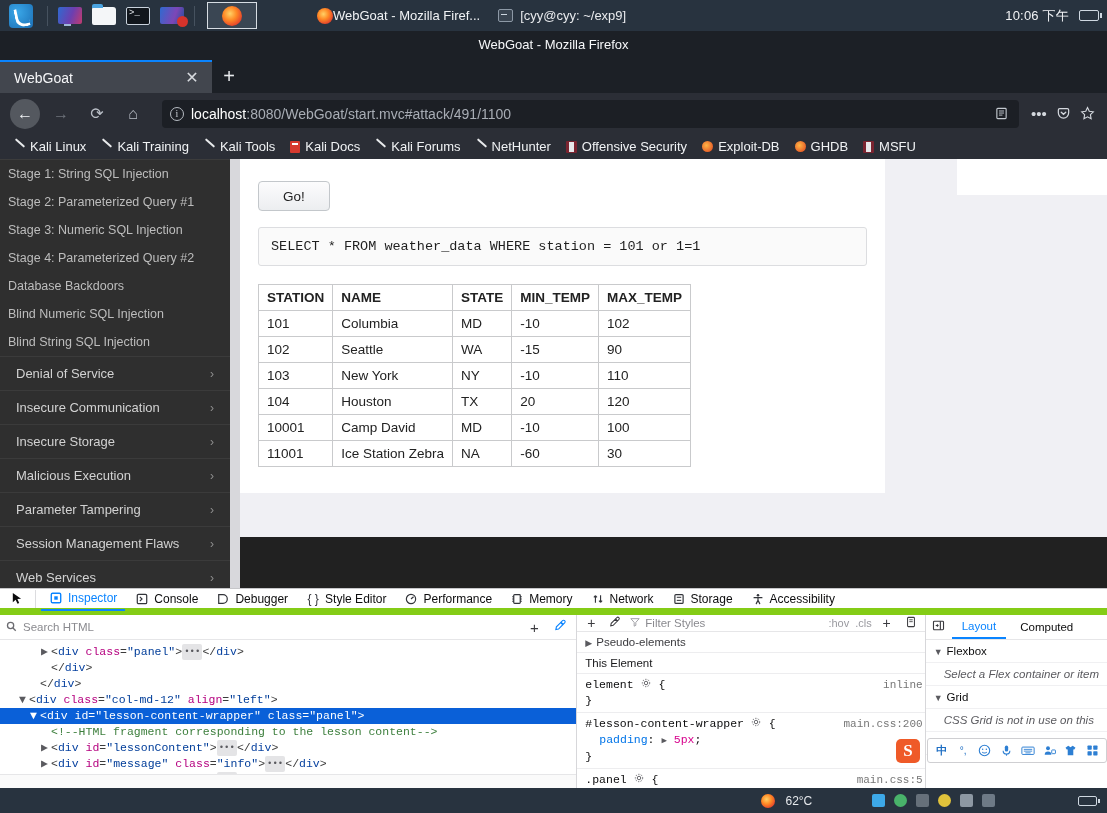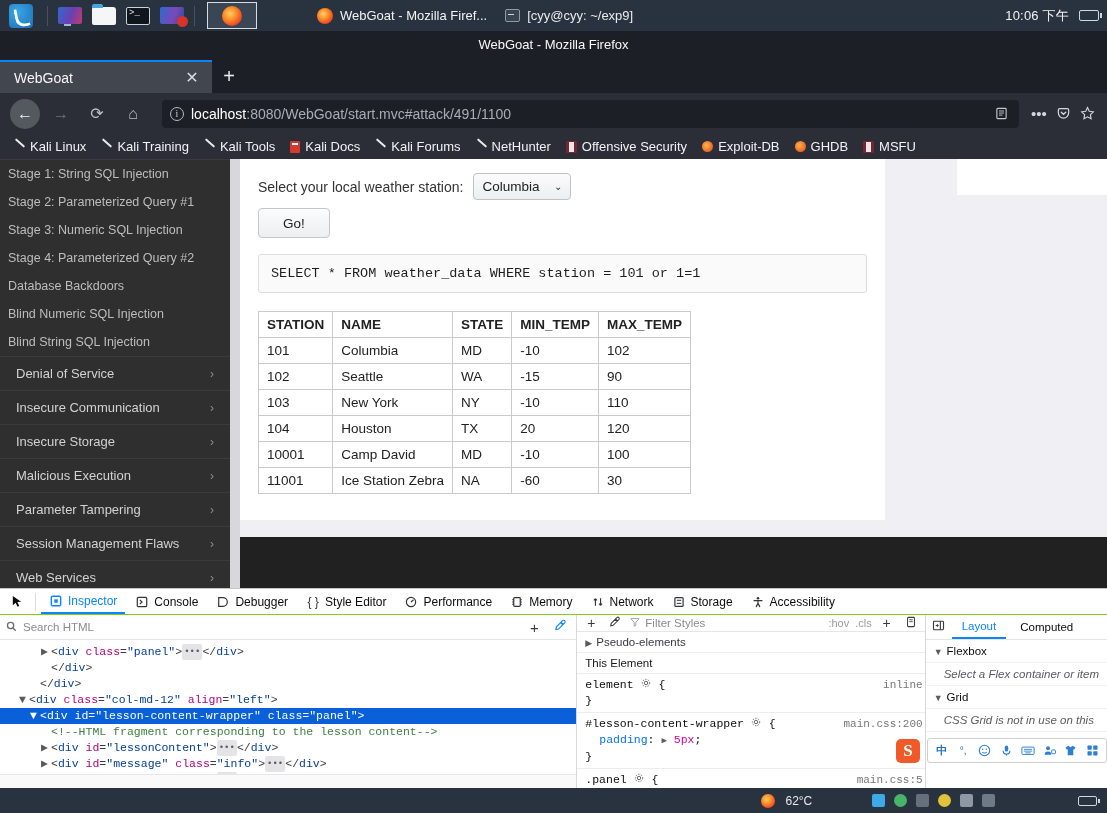--- a/index.html
+++ b/index.html
@@ -40,21 +40,21 @@
   .ic-dual { width:24px; height:17px; border-radius:2px; background:linear-gradient(110deg,#2f6ad0 0%,#7d46b6 60%,#1f4f9c 100%); position:relative;}
   .ic-dual::after{content:"";position:absolute;right:-4px;bottom:-3px;width:11px;height:11px;border-radius:50%;background:#d6332b;}
   .tb-active {
     width: 50px; height: 27px; margin-left: 7px;
     border: 1px solid #d7dde3; background: #3a4653;
     display:flex; align-items:center; justify-content:center;
   }
   .ff-ball { width:20px;height:20px;border-radius:50%;
     background: radial-gradient(circle at 40% 38%, #ffd166 0%, #ff8a25 38%, #e6472b 72%, #b8251e 100%);}
   .tb-win {
-    display:flex; align-items:center; gap:7px; margin-left:60px;
+    display:flex; align-items:center; margin-left:60px;
     font-size:13px; color:#f1f3f5;
   }
   .tb-win .ff-ball { width:16px;height:16px;}
   .tb-win2 { display:flex; align-items:center; gap:7px; margin-left:18px; }
   .mini-term { width:15px;height:13px;border:1px solid #8d99a6;border-radius:2px;background:#394450;position:relative;}
   .mini-term::after{content:"";position:absolute;left:2px;top:4px;width:6px;height:1px;background:#cdd6df;}
   .tb-spacer{ flex:1; }
   .tb-clock { font-size:13px; color:#f1f3f5; margin-right:10px; letter-spacing:.2px;}
   .tb-batt { width:20px;height:11px;border:1.6px solid #cfd8e1;border-radius:2px;margin-right:8px;position:relative;}
   .tb-batt::after{content:"";position:absolute;right:-4px;top:2px;width:2px;height:5px;background:#cfd8e1;}
@@ -145,21 +145,21 @@
   .restable { margin-top:18px; border-collapse:collapse; font-size:13.5px; color:#222; }
   .restable th, .restable td {
     border:1px solid #c9cacc; padding:5px 8px; text-align:left; font-weight:normal;
   }
   .restable th { font-weight:bold; }
   .dark-strip { position:absolute; left:10px; right:0; bottom:0; height:65px; background:#212121; }
 
   
   .devtools { position:absolute; top:588px; left:0; width:1107px; height:200px; background:#ffffff;
               border-top:1px solid #c6c6c9; font-size:12px; color:#0c0c0d; }
-  .dt-tabs { height:26px; display:flex; align-items:center; border-bottom:1px solid #84cc16; padding-left:4px; gap:2px;}
+  .dt-tabs { height:26px; display:flex; align-items:center; border-bottom:7px solid #84cc16; padding-left:4px; gap:2px;}
   .dt-picker { width:26px;height:24px; display:flex;align-items:center;justify-content:center; }
   .dt-divider { width:1px;height:18px;background:#dcdcdf; margin:0 3px; }
   .dt-tab { display:flex; align-items:center; gap:5px; padding:0 8px; height:25px; color:#0c0c0d; white-space:nowrap; }
   .dt-tab.active { color:#0a84ff; border-bottom:2px solid #0a84ff; }
   .dt-tab .tico { width:14px;height:14px;display:flex;align-items:center;justify-content:center;font-size:12px;color:#32343a;}
   .dt-tab.active .tico { color:#0a84ff; }
 
   .dt-body { display:flex; height:173px; }
   .dt-left { width:580px; border-right:1px solid #d7d7da; display:flex; flex-direction:column; }
   .dt-searchrow { height:25px; display:flex; align-items:center; border-bottom:1px solid #e6e6e8; padding:0 6px; gap:6px; }
@@ -408,27 +408,20 @@
           </div>
         <div class="cat-item"></div>
 
       </div>
 
       <div class="pagemain">
         <div class="lesson-scroll-gap"></div>
         <div class="topright-white"></div>
 
         <div class="lesson-panel">
-          <div class="form-row">
-            <span>Select your local weather station:</span>
-            <div class="selbox">
-              <span>Columbia</span>
-              <span class="caret">⌄</span>
-            </div>
-          </div>
 
           <div class="gobtn">Go!</div>
 
           <div class="sqlbox">SELECT * FROM weather_data WHERE station = 101 or 1=1</div>
 
           <table class="restable">
             <thead>
               <tr>
                 <th>STATION</th>
                 <th>NAME</th>

